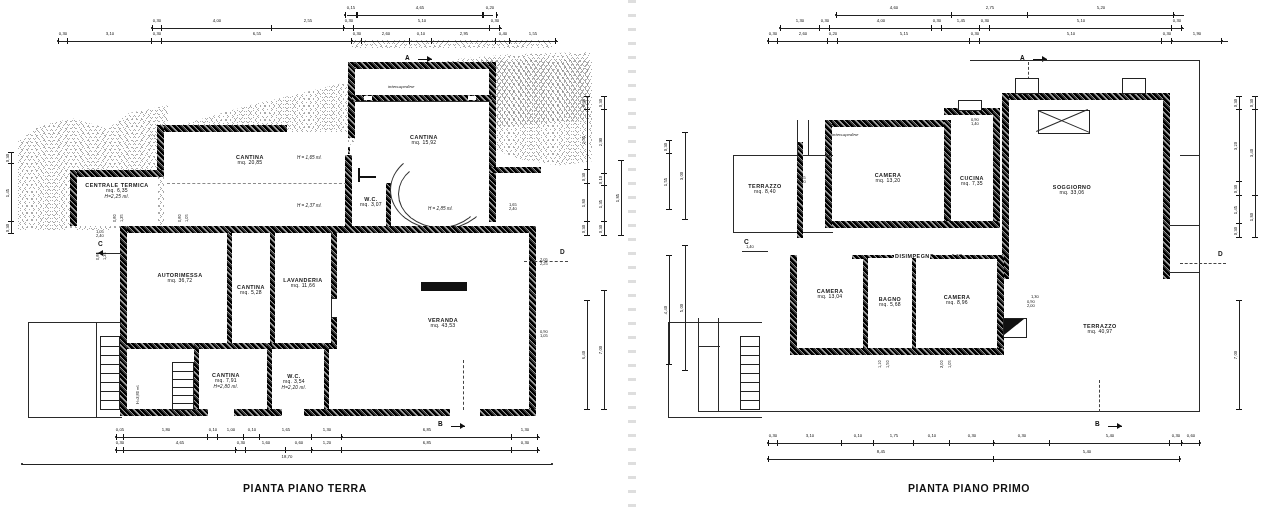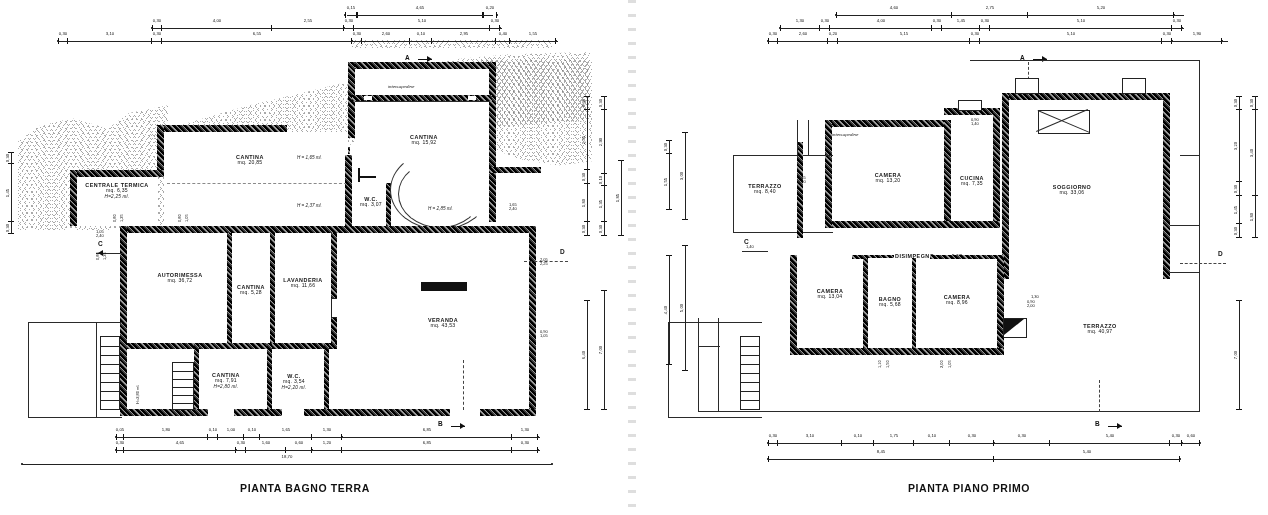--- a/index.html
+++ b/index.html
@@ -568,21 +568,21 @@
     <div class="pairdim vert" style="left:185px;top:222px;">
       <span>1,05</span>
     </div>
     <div class="pairdim vert" style="left:96px;top:260px;">
       <span>0,80</span>
     </div>
     <div class="pairdim vert" style="left:103px;top:260px;">
       <span>1,25</span>
     </div>
 
-    <div class="plantitle" style="left:305px;top:482px;">PIANTA BAGNO TERRA</div>
+    <div class="plantitle" style="left:305px;top:482px;">PIANTA PIANO TERRA</div>
   </div>
 
   <div class="abs" style="left:628px;top:0px;width:8px;height:515px;
               background:repeating-linear-gradient(to bottom,#bdbdbd 0 3px,transparent 3px 14px);opacity:.5;"></div>
 
   <div class="abs" id="ff" style="left:640px;top:0px;width:628px;height:515px;">
 
     <div class="dimrow" style="left:196px;top:6px;width:348px;">
       <div class="dimseg" style="left:0px;width:116px;">
           <span class="tick l"></span>

